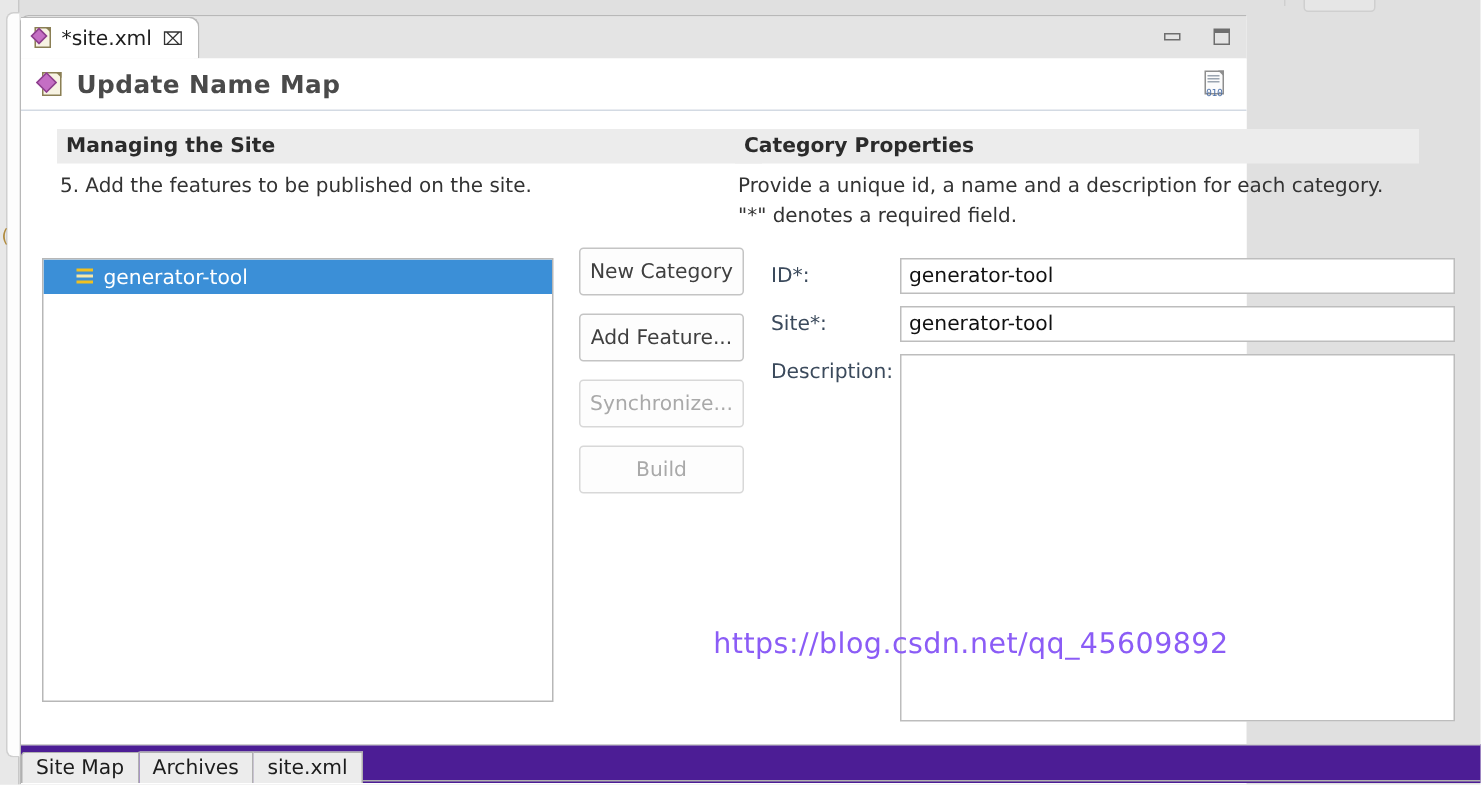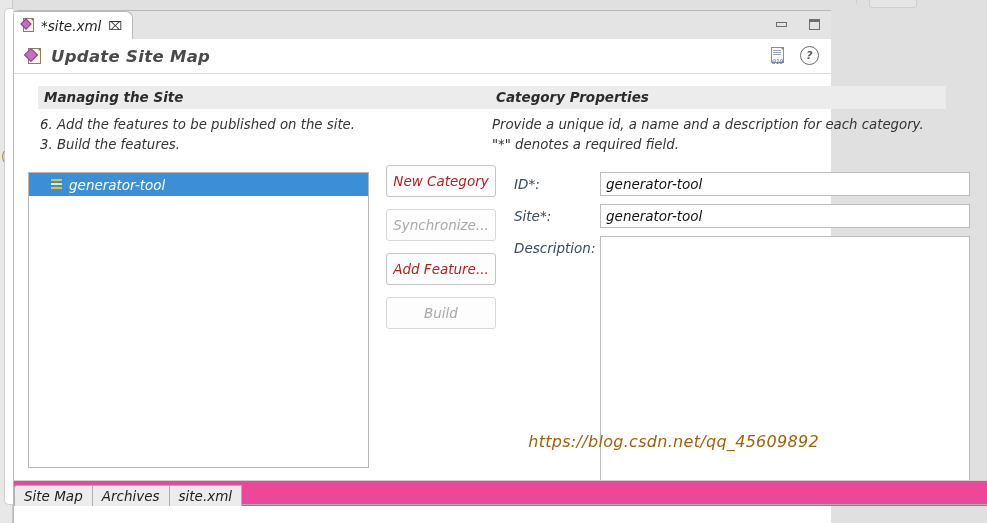--- a/index.html
+++ b/index.html
@@ -32,21 +32,20 @@
     position:absolute;left:856px;top:-4px;width:1px;height:8px;background:#cfcfcf;
   }
 
   
   #editor-window{
     position:absolute;left:13px;top:10px;width:818px;height:513px;
     background:#fff;
     border:1px solid #b8b8b8;border-bottom:none;border-right:none;
     border-radius:6px 0 0 0;
     box-sizing:border-box;
-    font-style:italic;
   }
   
   #tab-strip{
     position:relative;height:28px;background:#e4e4e4;
     border-radius:5px 0 0 0;
   }
   #editor-tab{
     position:absolute;left:0;top:0;height:28px;
     background:#fff;
     border:1px solid #b9b9b9;border-bottom:none;border-left:none;
@@ -93,21 +92,21 @@
     display:flex;align-items:center;padding-left:12px;
     border-bottom:1px solid #d3dae3;
   }
   #form-header .big-icon{width:17px;height:18px;margin-right:8px;}
   #form-header .big-icon .page{left:2px;top:1px;width:13px;height:16px;}
   #form-header .big-icon .diamond{left:0;top:3px;width:10px;height:10px;}
   #form-title{
     font-size:16.5px;font-weight:bold;color:#4a4a4a;letter-spacing:.3px;
   }
   #header-actions{
-    position:absolute;right:12px;top:7px;display:flex;gap:13px;align-items:center;
+    position:absolute;right:12px;top:7px;display:flex;gap:13px;align-items:center;flex-direction:column;
   }
   .hdr-icon{width:19px;height:19px;position:relative;cursor:default;}
   .binary-icon .sheet{
     position:absolute;left:3px;top:1px;width:13px;height:16px;
     background:#fbfbfb;border:1px solid #8e8e8e;box-sizing:border-box;
   }
   .binary-icon .sheet:after{
     content:"";position:absolute;right:-1px;top:-1px;
     border-width:0 4px 4px 0;border-style:solid;
     border-color:transparent #8e8e8e transparent transparent;
@@ -166,21 +165,21 @@
   .cat-icon span:nth-child(1){top:0;}
   .cat-icon span:nth-child(2){top:4px;background:#f5e7a8;}
   .cat-icon span:nth-child(3){top:8px;}
 
   #list-buttons{
     position:absolute;left:358px;top:-7px;width:110px;
   }
   .side-button{
     width:110px;height:32px;margin-bottom:12px;
     background:#fdfdfd;border:1px solid #c4c4c4;border-radius:3px;
-    font-family:"DejaVu Sans", sans-serif;font-size:13.5px;color:#b91c1c;
+    font-family:"DejaVu Sans", sans-serif;font-size:13.5px;color:#404040;
     display:flex;align-items:center;justify-content:center;
     box-sizing:border-box;cursor:default;
   }
   .side-button.disabled{color:#a9a9a9;border-color:#d8d8d8;background:#fdfdfd;}
 
   
   #category-form{position:absolute;left:500px;top:98px;width:456px;}
   .field-row{display:flex;align-items:flex-start;margin-bottom:8px;}
   .field-label{
     width:86px;flex:0 0 auto;font-size:13.5px;color:#3b4a5c;
@@ -191,22 +190,22 @@
     box-sizing:border-box;padding:2px 5px;font-size:13.5px;color:#111;
     font-family:"DejaVu Sans", sans-serif;display:flex;align-items:center;
   }
   .field-textarea{
     flex:1 1 auto;height:245px;background:#fff;border:1px solid #bdbdbd;
     box-sizing:border-box;padding:3px 5px;font-size:13.5px;color:#111;
   }
 
   
   #bottom-tabs{
-    position:absolute;left:0;bottom:17px;width:974px;height:26px;
-    background:#ec4899;display:flex;align-items:flex-end;
+    position:absolute;left:0;bottom:1px;width:974px;height:26px;
+    background:#4c1d95;display:flex;align-items:flex-end;
     border-top:1px solid #cfcfcf;box-sizing:border-box;
   }
   #bottom-tabs .btab{
     height:21px;padding:0 9px;display:flex;align-items:center;
     font-size:13.5px;color:#1c1c1c;background:#ececec;
     border:1px solid #b0b0b0;border-bottom:none;border-left:none;
     box-sizing:border-box;cursor:default;
   }
   #bottom-tabs .btab:first-child{
     border-left:1px solid #b0b0b0;border-radius:3px 0 0 0;
@@ -214,22 +213,22 @@
   #bottom-tabs .btab.active{
     background:#ececec;font-weight:normal;
     box-shadow:inset 0 -1px 0 #ececec;
   }
   #bottom-tabs .tab-filler{
     flex:1 1 auto;height:1px;border-top:1px solid #b0b0b0;align-self:flex-end;
   }
 
   
   #watermark{
-    position:absolute;right:12px;bottom:28px;
-    font-size:16px;color:#a16207;letter-spacing:.3px;
+    position:absolute;right:12px;bottom:39px;
+    font-size:19px;color:#8b5cf6;letter-spacing:.3px;
     pointer-events:none;white-space:nowrap;
   }
 </style>
 </head>
 <body>
 
 <div id="left-sliver">
   <div class="inner-edge"></div>
   <div class="stray-glyph">(</div>
 </div>
@@ -252,56 +251,55 @@
       <div class="win-btn minimize"></div>
       <div class="win-btn maximize"></div>
     </div>
   </div>
 
   <div id="form-header">
     <span class="doc-icon big-icon">
       <span class="page"></span>
         <span class="diamond"></span>
     </span>
-    <span id="form-title">Update Site Map</span>
+    <span id="form-title">Update Name Map</span>
     <div id="header-actions">
       <div class="hdr-icon binary-icon">
         <span class="sheet"></span>
           <span class="lines"></span>
         <span class="digits">010</span>
       </div>
       <div class="hdr-icon help-icon">?</div>
     </div>
   </div>
 
   <div id="form-body">
 
     <div class="section" id="section-managing">
       <div class="section-title">Managing the Site</div>
       <div class="section-desc">
-        <div>6. Add the features to be published on the site.</div>
-        <div>3. Build the features.</div>
+        <div>5. Add the features to be published on the site.</div>
       </div>
     </div>
 
     <div id="managing-content">
       <div id="category-list">
         <div class="list-row selected">
           <span class="cat-icon">
             <span></span>
               <span></span>
               <span></span>
           </span>
           <span>generator-tool</span>
         </div>
       </div>
       <div id="list-buttons">
         <div class="side-button">New Category</div>
+        <div class="side-button">Add Feature...</div>
         <div class="side-button disabled">Synchronize...</div>
-        <div class="side-button">Add Feature...</div>
         <div class="side-button disabled">Build</div>
       </div>
     </div>
 
     <div class="section" id="section-category">
       <div class="section-title">Category Properties</div>
       <div class="section-desc">
         <div>Provide a unique id, a name and a description for each category.</div>
         <div>"*" denotes a required field.</div>
       </div>

